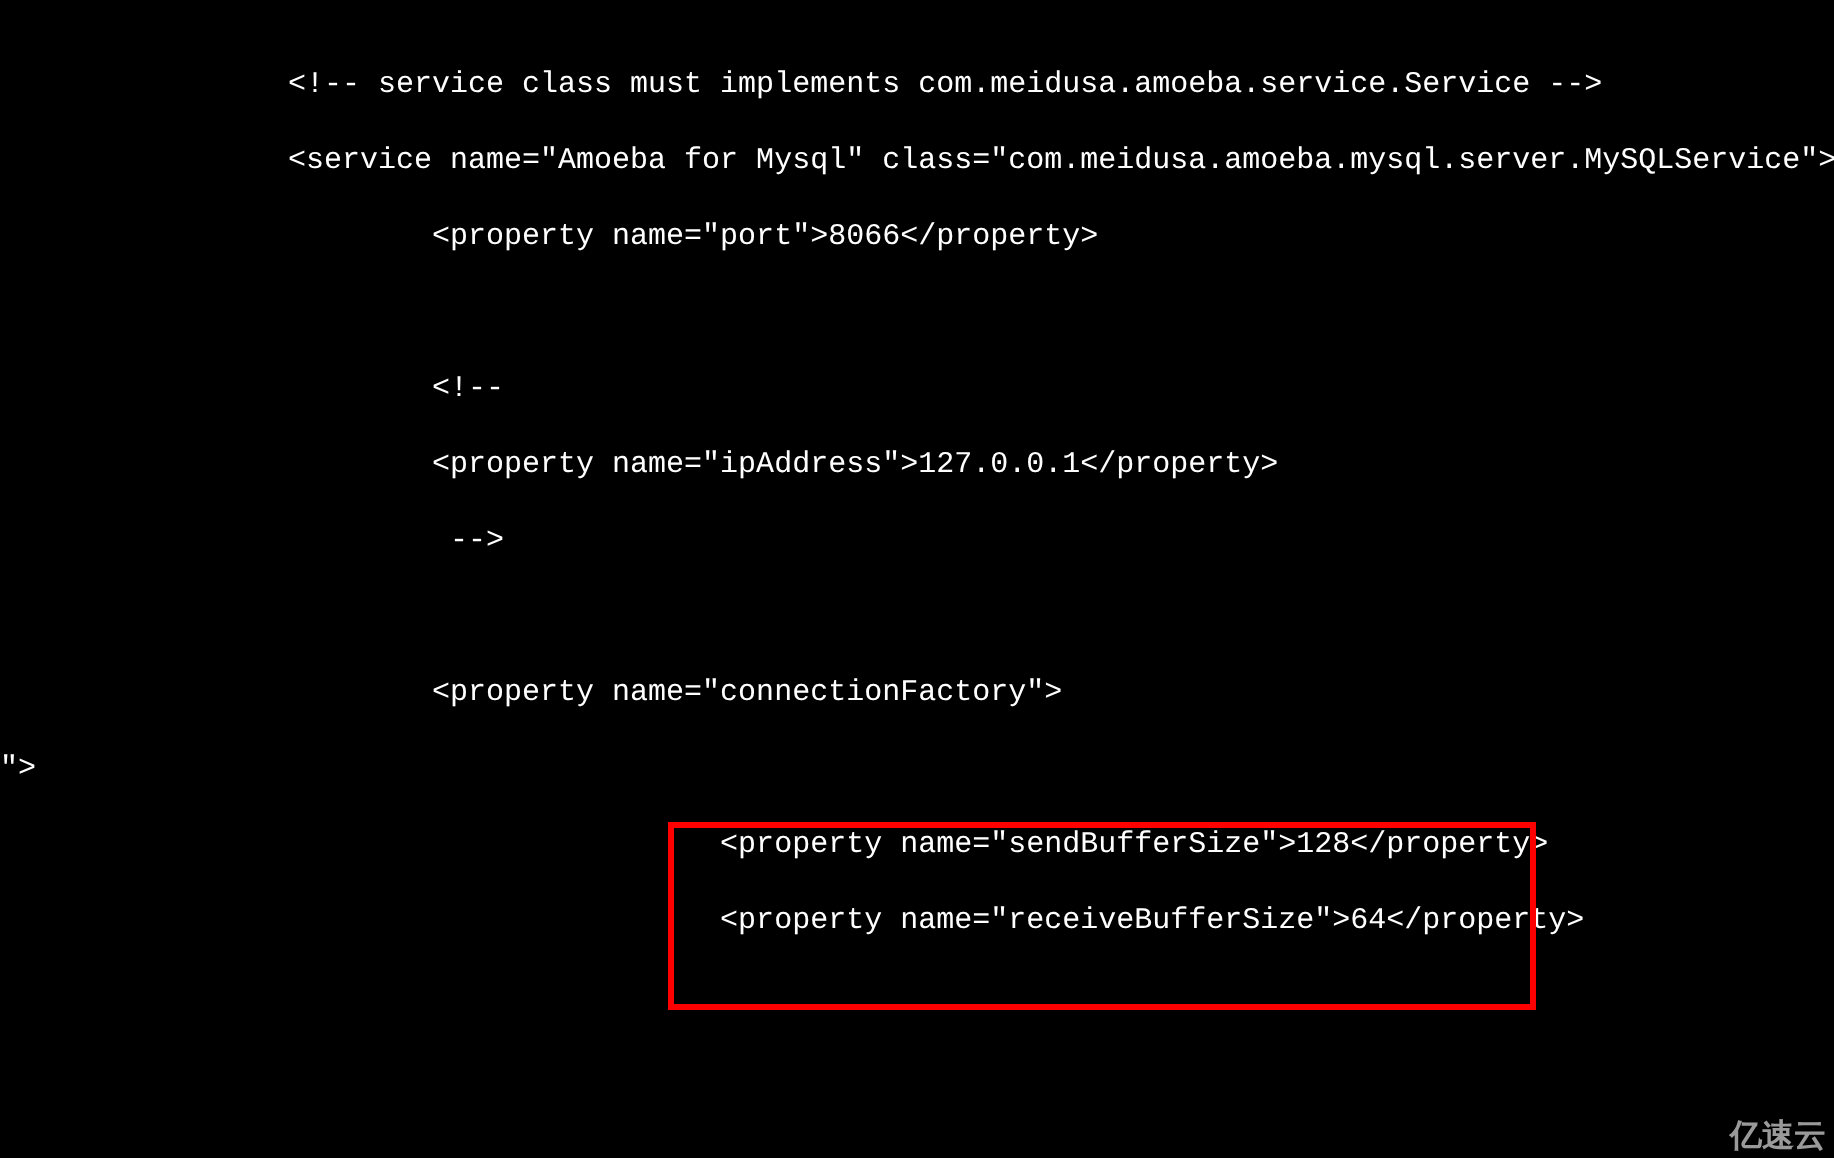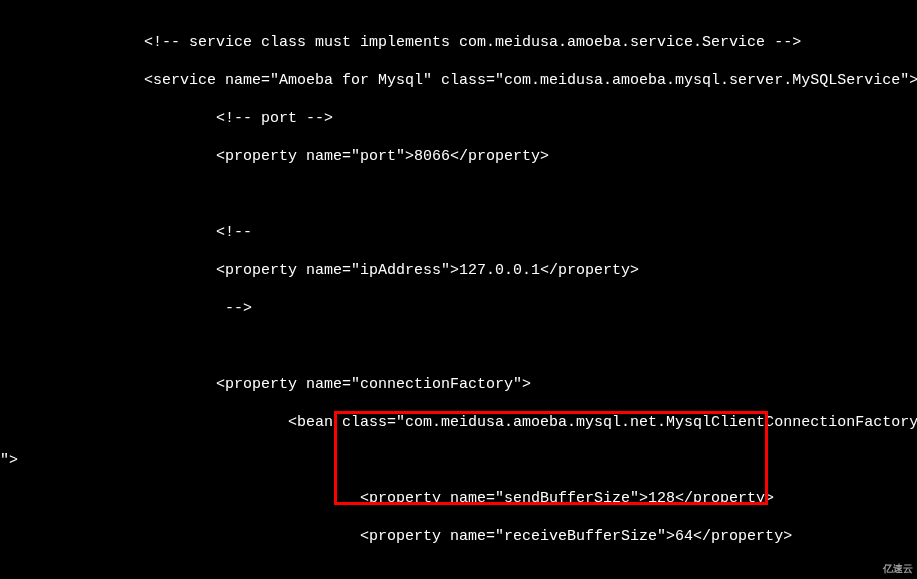--- a/index.html
+++ b/index.html
@@ -39,50 +39,48 @@
     }
     .watermark {
       position: absolute;
       right: 4px;
       bottom: 0px;
       display: flex;
       align-items: center;
       gap: 6px;
       color: #b5b5b5;
       font-family: Arial, sans-serif;
-      font-size: 10px;
+      font-size: 16px;
       font-weight: bold;
       opacity: 0.85;
     }
     .watermark-icon {
       width: 36px;
       height: 22px;
     }
     .watermark-icon svg {
       width: 100%;
       height: 100%;
     }
   </style>
 </head>
 <body>
 
 
 
 <div class="terminal">
 <span class="line">                &lt;!-- service class must implements com.meidusa.amoeba.service.Service --&gt;</span>
 <span class="line">                &lt;service name="Amoeba for Mysql" class="com.meidusa.amoeba.mysql.server.MySQLService"&gt;</span>
-<span class="line">                        &lt;!-- port --&gt;</span>
 <span class="line">                        &lt;property name="port"&gt;8066&lt;/property&gt;</span>
 <span class="line"></span>
 <span class="line">                        &lt;!--</span>
 <span class="line">                        &lt;property name="ipAddress"&gt;127.0.0.1&lt;/property&gt;</span>
 <span class="line">                         --&gt;</span>
 <span class="line"></span>
 <span class="line">                        &lt;property name="connectionFactory"&gt;</span>
-<span class="line">                                &lt;bean class="com.meidusa.amoeba.mysql.net.MysqlClientConnectionFactory</span>
 <span class="line">"&gt;</span>
 <span class="line">                                        &lt;property name="sendBufferSize"&gt;128&lt;/property&gt;</span>
 <span class="line">                                        &lt;property name="receiveBufferSize"&gt;64&lt;/property&gt;</span>
 
 
 
 
 
 
 

